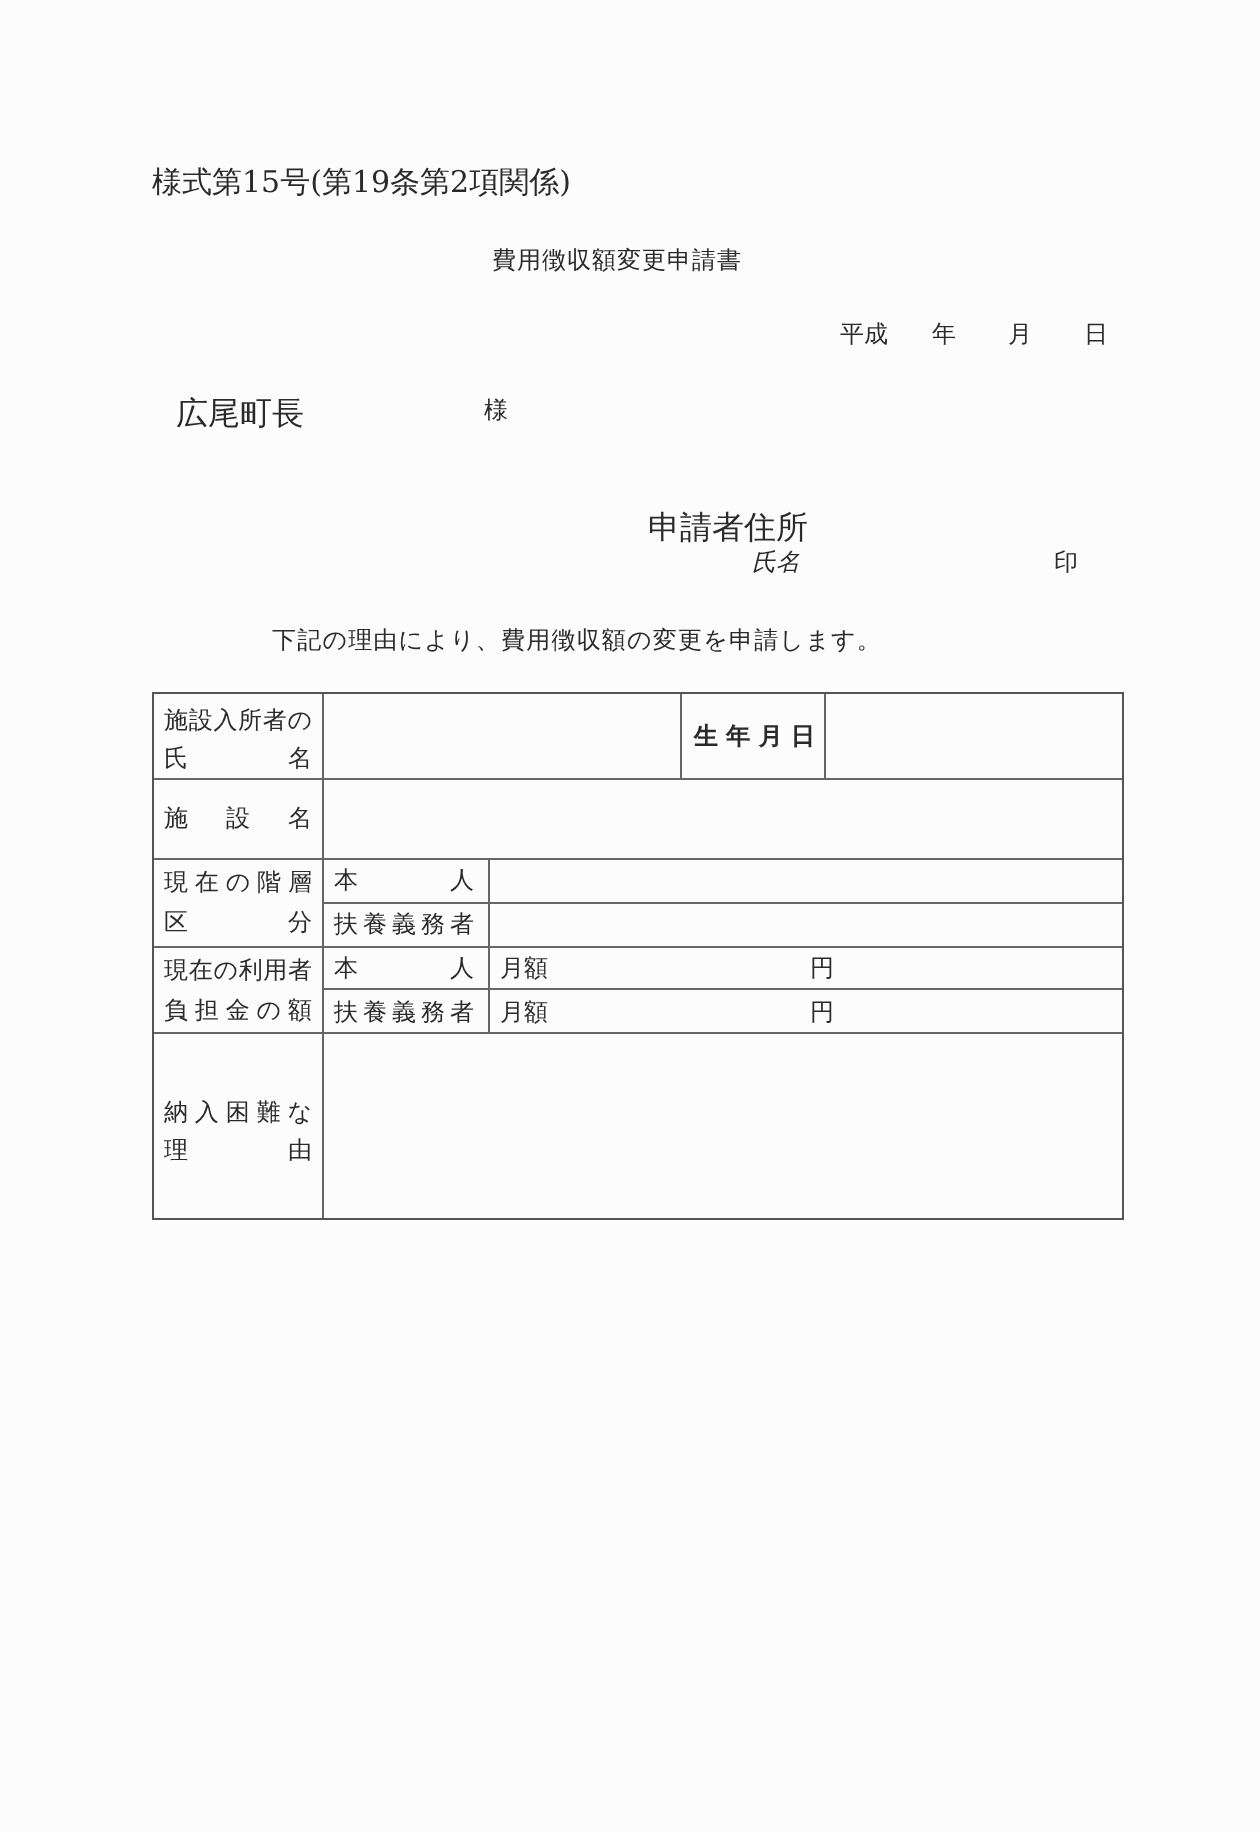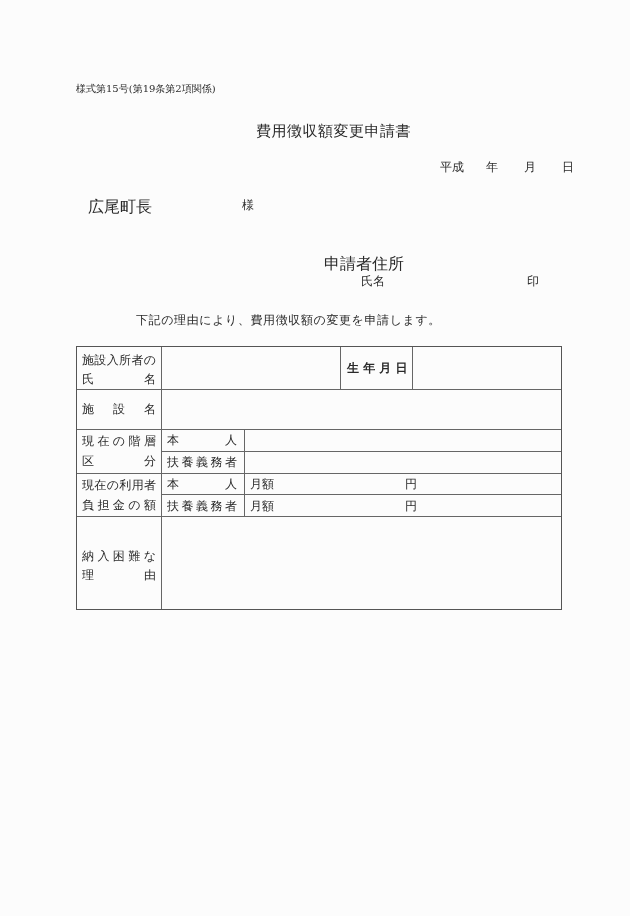--- a/index.html
+++ b/index.html
@@ -11,34 +11,34 @@
       width: 630px;
       height: 916px;
       position: relative;
       overflow: hidden;
       font-family: "DejaVu Serif", "Liberation Serif", serif;
       color: #2a2a2a;
       font-size: 12px;
     }
     .abs { position: absolute; white-space: nowrap; line-height: 1; }
 
-    .form-number { left: 76px; top: 84px; font-size: 10px; }
-    .doc-title { left: 256px; top: 124px; font-size: 15px; letter-spacing: 0.5px; }
-
-    .date-line { left: 420px; top: 161px; font-size: 12px; margin-left: 20px; }
+    .form-number { left: 76px; top: 84px; font-size: 15px; }
+    .doc-title { left: 246px; top: 124px; font-size: 12px; letter-spacing: 0.5px; }
+
+    .date-line { left: 420px; top: 161px; font-size: 12px; }
     .date-line span { display: inline-block; }
     .date-era { width: 46px; }
     .date-year-label { width: 38px; }
     .date-month-label { width: 38px; }
 
     .addressee { left: 88px; top: 199px; font-size: 16px; }
     .honorific { left: 242px; top: 199px; font-size: 12px; }
 
     .applicant-address { left: 324px; top: 256px; font-size: 16px; }
-    .applicant-name { left: 361px; top: 275px; font-size: 12px; }
+    .applicant-name { left: 376px; top: 275px; font-size: 12px; font-style: italic; }
     .seal { left: 527px; top: 275px; font-size: 12px; }
 
     .intro-text { left: 88px; top: 314px; font-size: 12px; letter-spacing: 0.6px; margin-left: 48px; }
 
     
     .form-table {
       position: absolute;
       left: 76px;
       top: 346px;
       width: 486px;

